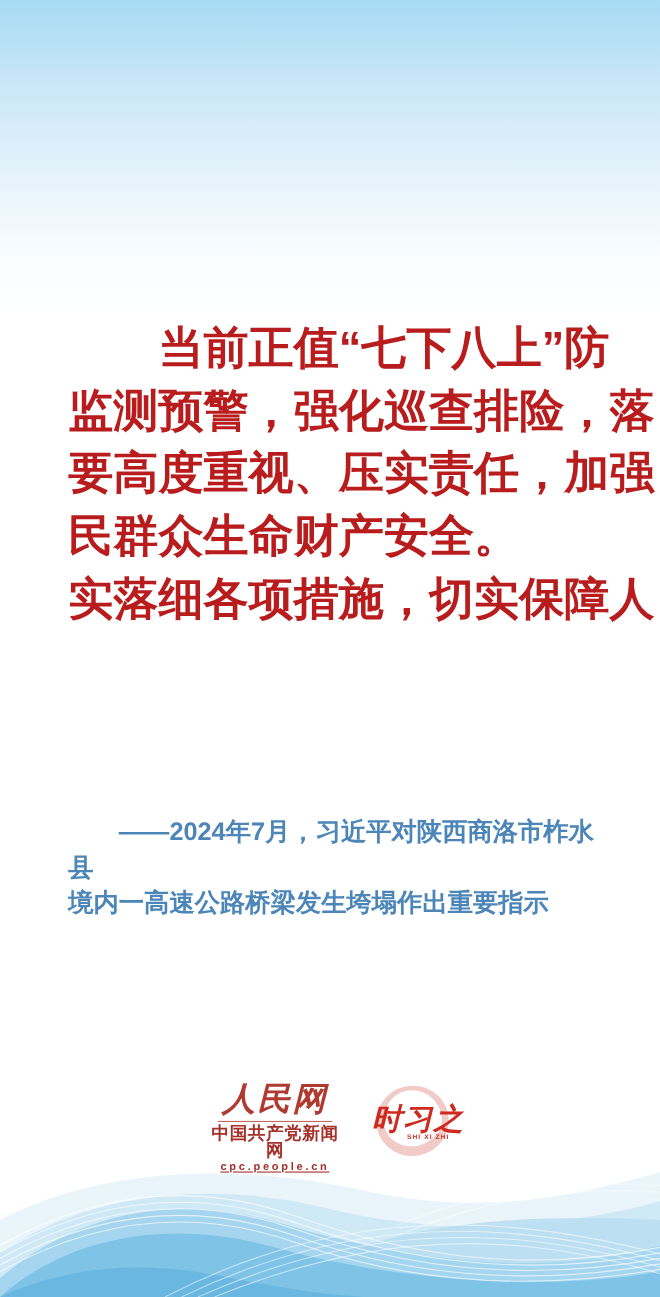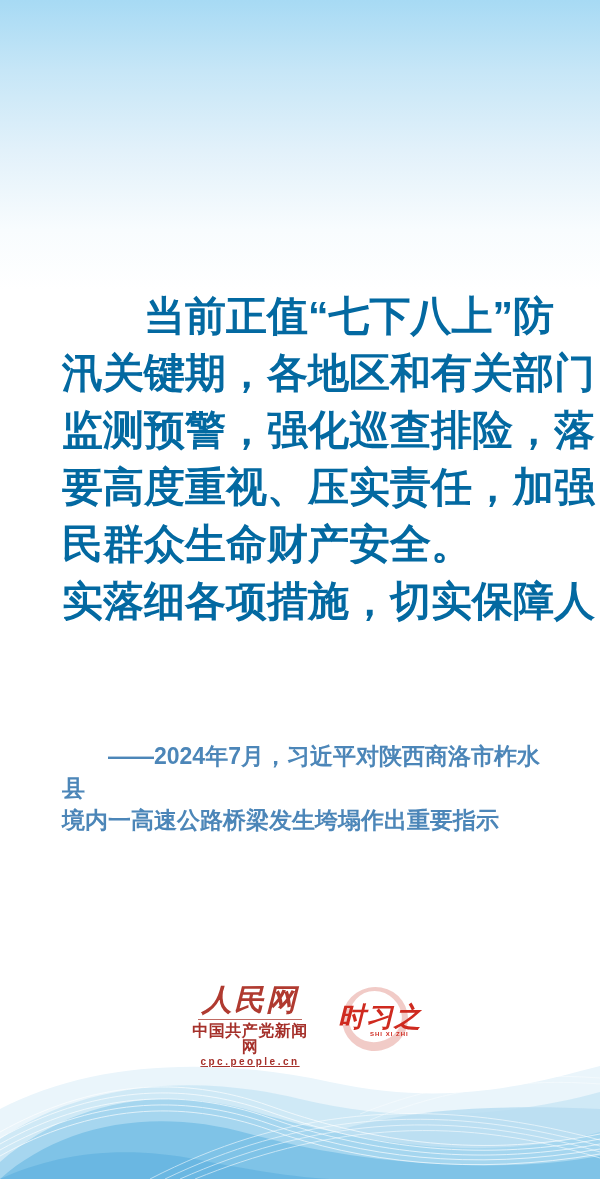--- a/index.html
+++ b/index.html
@@ -25,21 +25,21 @@
       #e2f1fa 150px,
       #f8fcfe 230px,
       #ffffff 290px);
   }
 
   .quote {
     position: absolute;
     top: 288px;
     left: 62px;
     width: 495px;
-    color: #0369a1;
+    color: #b91c1c;
     font-size: 41px;
     line-height: 57px;
     font-weight: 700;
     letter-spacing: 0px;
   }
   .quote-line { white-space: nowrap; }
   .quote-line.indent { text-indent: 2em; }
 
   .attribution {
     position: absolute;
@@ -152,21 +152,20 @@
 </style>
 </head>
 <body>
 
 <div id="poster">
 
   <div class="top-gradient"></div>
 
   <div class="quote">
     <div class="quote-line indent">当前正值“七下八上”防</div>
-    <div class="quote-line">汛关键期，各地区和有关部门</div>
     <div class="quote-line">监测预警，强化巡查排险，落</div>
     <div class="quote-line">要高度重视、压实责任，加强</div>
     <div class="quote-line">民群众生命财产安全。</div>
     <div class="quote-line">实落细各项措施，切实保障人</div>
   </div>
 
   <div class="attribution">
     <div class="attribution-line indent">——2024年7月，习近平对陕西商洛市柞水县</div>
     <div class="attribution-line">境内一高速公路桥梁发生垮塌作出重要指示</div>
   </div>

